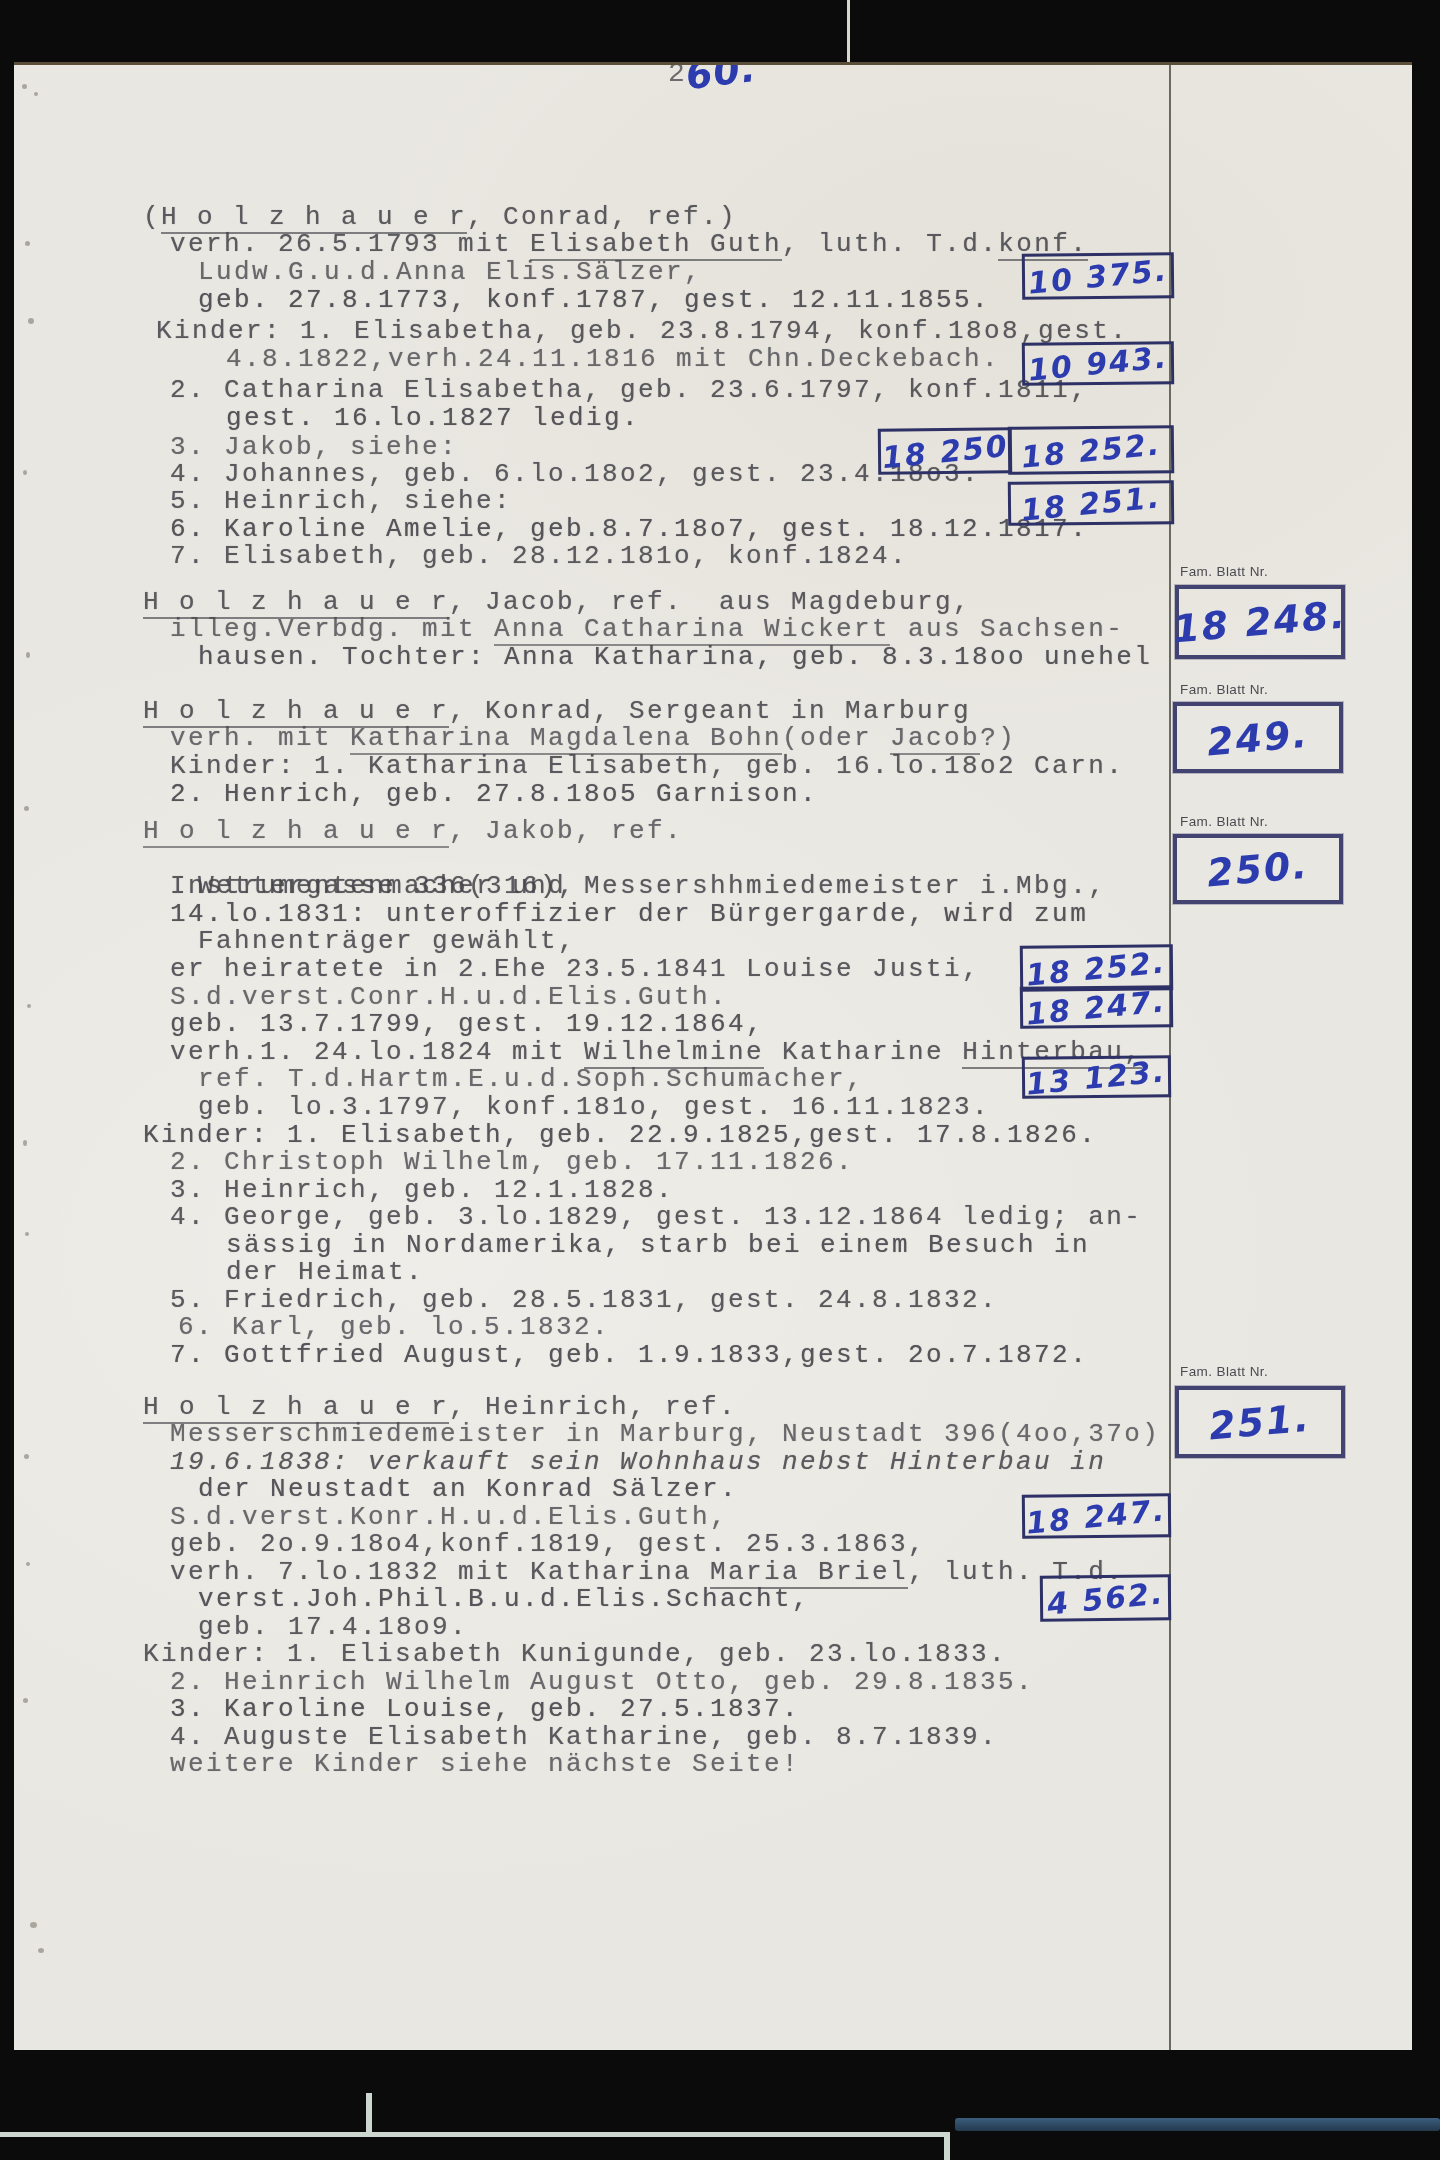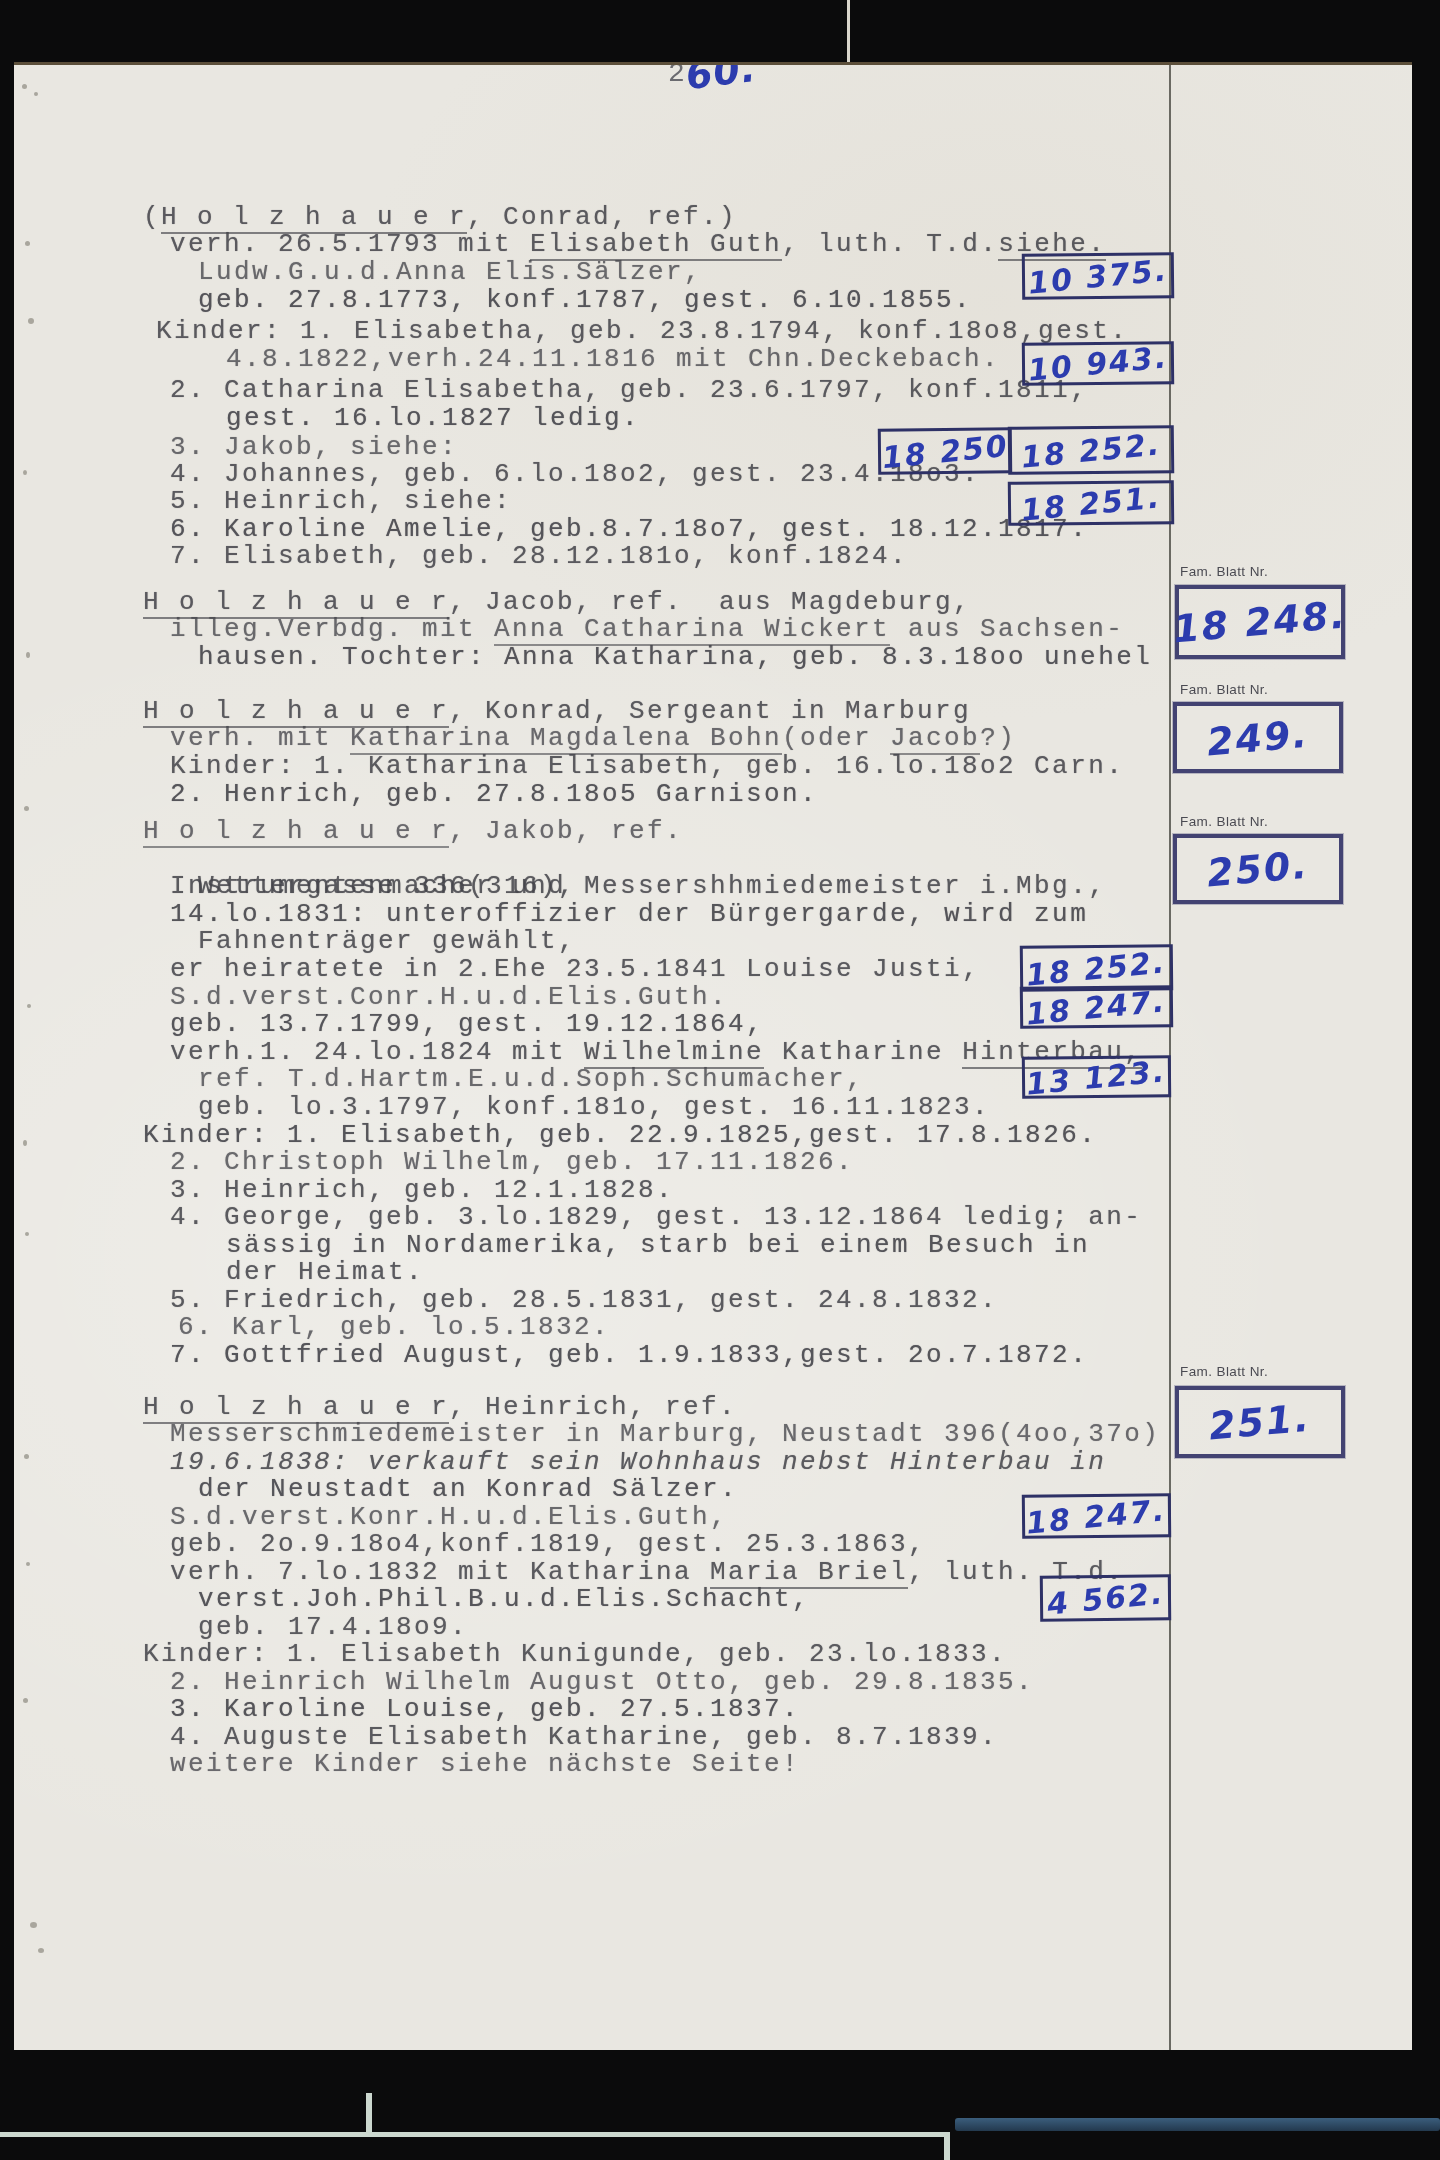--- a/index.html
+++ b/index.html
@@ -58,23 +58,23 @@
 
   <div id="vrule"></div>
 
   <div id="page-number">
     <span id="pn-typed">2</span>
     <span id="pn-hand">60.</span>
   </div>
 
   <div id="text-layer">
       <div class="tline" style="left: 143px; top: 202px;"><span>(</span><span class="u">H o l z h a u e r</span><span>, Conrad, ref.)</span></div>
-      <div class="tline" style="left: 170px; top: 229px;"><span>verh. 26.5.1793 mit </span><span class="u">Elisabeth Guth</span><span>, luth. T.d.</span><span class="u">siehe.</span></div>
+      <div class="tline" style="left: 170px; top: 229px;"><span>verh. 26.5.1793 mit </span><span class="u">Elisabeth Guth</span><span>, luth. T.d.</span><span class="u">konf.</span></div>
       <div class="tline" style="left: 198px; top: 257px;"><span>Ludw.G.u.d.Anna Elis.Sälzer,</span></div>
-      <div class="tline" style="left: 198px; top: 285px;"><span>geb. 27.8.1773, konf.1787, gest. 6.10.1855.</span></div>
+      <div class="tline" style="left: 198px; top: 285px;"><span>geb. 27.8.1773, konf.1787, gest. 12.11.1855.</span></div>
       <div class="tline" style="left: 156px; top: 316px;"><span>Kinder: 1. Elisabetha, geb. 23.8.1794, konf.18o8,gest.</span></div>
       <div class="tline" style="left: 226px; top: 344px;"><span>4.8.1822,verh.24.11.1816 mit Chn.Deckebach.</span></div>
       <div class="tline" style="left: 170px; top: 375px;"><span>2. Catharina Elisabetha, geb. 23.6.1797, konf.1811,</span></div>
       <div class="tline" style="left: 226px; top: 403px;"><span>gest. 16.lo.1827 ledig.</span></div>
       <div class="tline" style="left: 170px; top: 432px;"><span>3. Jakob, siehe:</span></div>
       <div class="tline" style="left: 170px; top: 459px;"><span>4. Johannes, geb. 6.lo.18o2, gest. 23.4.18o3.</span></div>
       <div class="tline" style="left: 170px; top: 486px;"><span>5. Heinrich, siehe:</span></div>
       <div class="tline" style="left: 170px; top: 514px;"><span>6. Karoline Amelie, geb.8.7.18o7, gest. 18.12.1817.</span></div>
       <div class="tline" style="left: 170px; top: 541px;"><span>7. Elisabeth, geb. 28.12.181o, konf.1824.</span></div>
       <div class="tline" style="left: 143px; top: 587px;"><span class="u">H o l z h a u e r</span><span>, Jacob, ref.  aus Magdeburg,</span></div>

